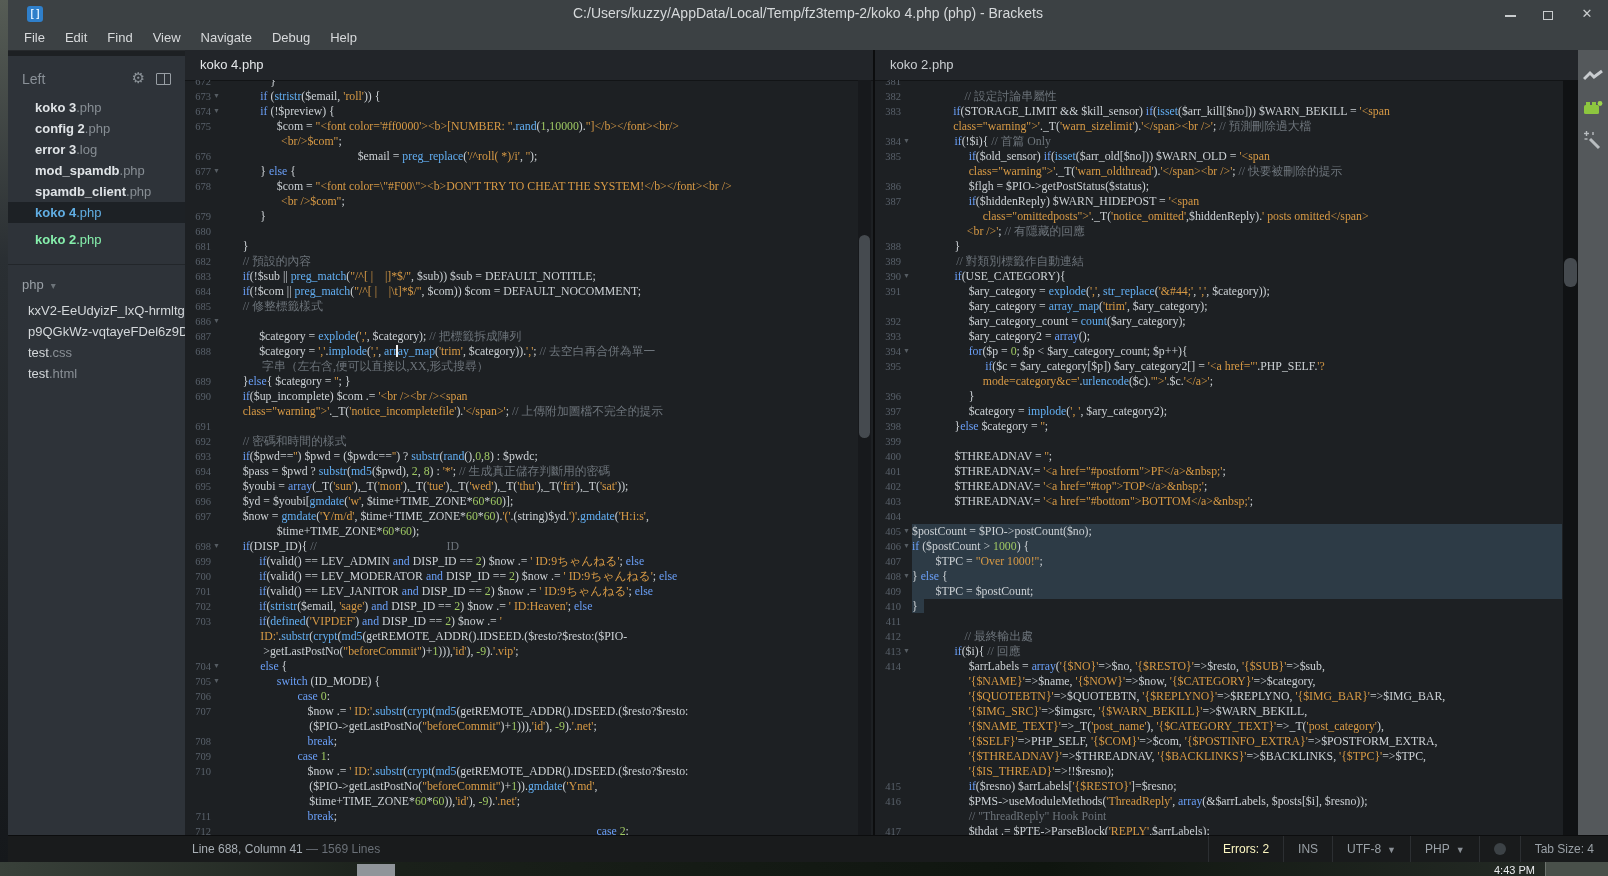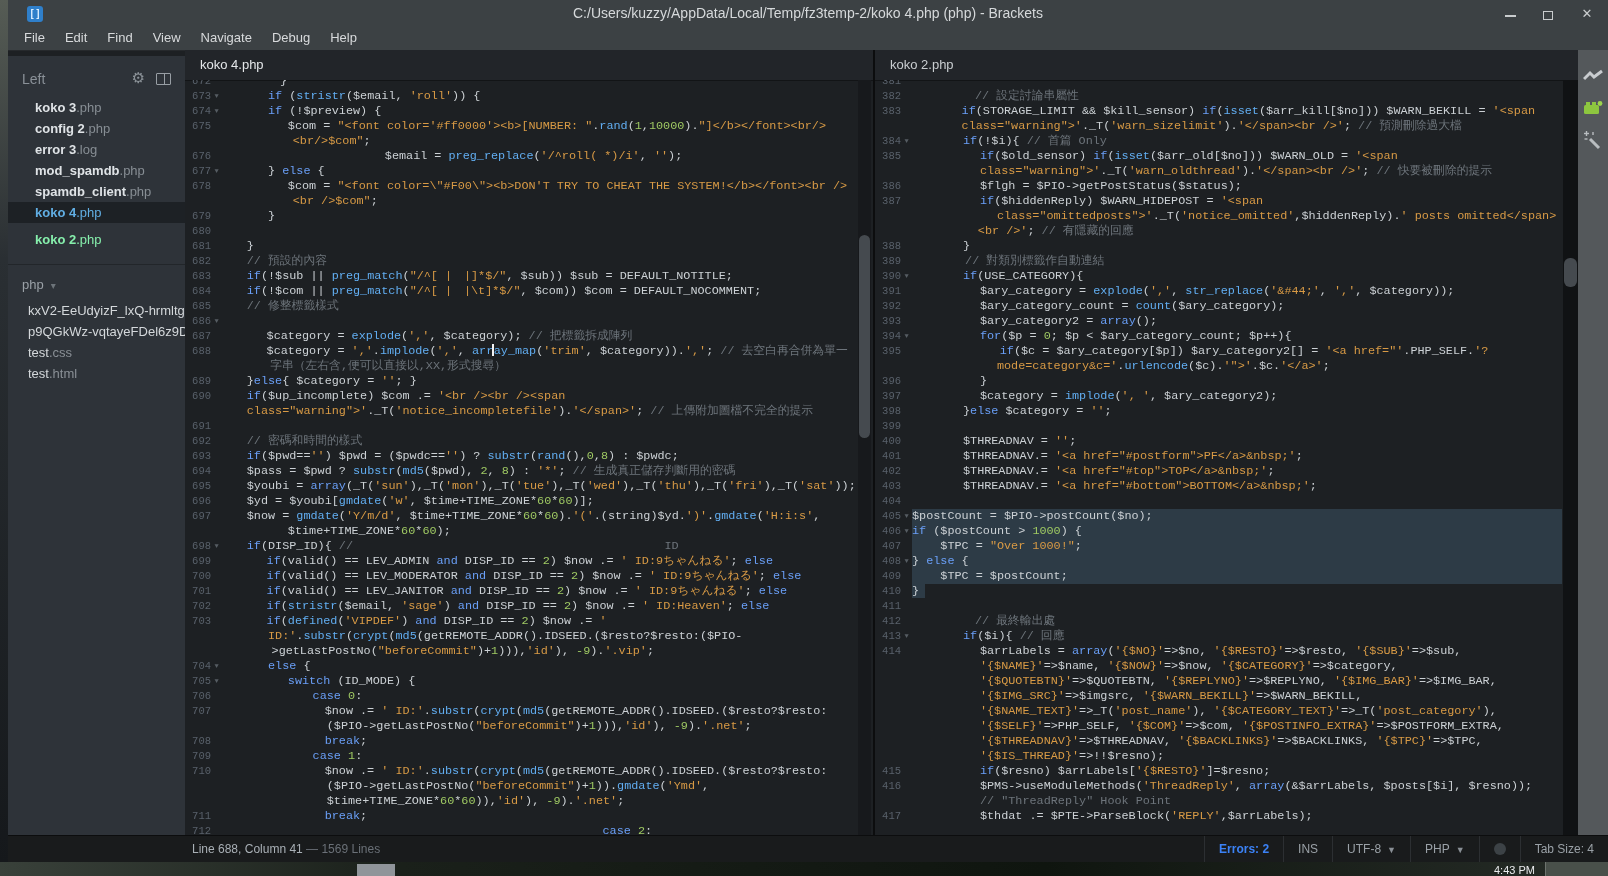--- a/index.html
+++ b/index.html
@@ -42,42 +42,42 @@
   .filelist.proj li{font-weight:400;color:#d4d8db;padding-left:20px;}
   .filelist.proj .fe{color:#8a9096;}
   
   .pane{position:absolute;top:0;bottom:0;background:#1d2023;}
   #pane0{left:177px;width:688px;}
   #pane1{left:867px;right:30px;}
   .pane-tab{height:30px;line-height:30px;background:#222529;border-bottom:1px solid #121416;color:#e4e7e9;font-size:13px;font-weight:500;padding-left:15px;}
   .pane-tab.inactive{color:#c9cdd0;}
   .divider{position:absolute;left:865px;top:0;bottom:0;width:2px;background:#0c0d0e;}
   .codewrap{position:absolute;left:0;right:16px;top:30px;bottom:0;overflow:hidden;}
-  .code{margin-top:-6px;font-family:Liberation Mono, monospace;font-size:11.8px;}
+  .code{margin-top:-6px;font-family:Liberation Serif, serif;font-size:11.8px;}
   .row{display:flex;height:15px;line-height:15px;}
   .gut{flex:0 0 26px;text-align:right;font-size:10.5px;color:#59616b;}
   .fold{flex:0 0 11px;text-align:center;font-size:7px;color:#565d63;line-height:15px;}
   .ct{flex:1 1 auto;white-space:pre;overflow:hidden;color:#ccd1d5;}
   .row.sel .ct{background:#2d3b46;}
   .row.selp .ct>span{background:#2d3b46;padding-right:6px;}
   .tp{color:#ccd1d5;} .tk{color:#6a9ff7;} .tf{color:#62aef2;} .ts{color:#d89a45;} .tn{color:#9fc963;} .tc{color:#6d747b;}
   .cursor{display:inline-block;width:1.5px;height:12px;background:#f2f2f2;vertical-align:-2px;margin-left:-1px;}
   .sbar{position:absolute;right:2px;top:30px;bottom:0;width:13px;background:#17191c;}
   #pane1 .sbar{right:0;width:15px;background:#101214;}
   .thumb{position:absolute;left:1px;right:1px;border-radius:6px;background:#454a4f;}
   
   .ext-strip{position:absolute;right:0;top:0;bottom:0;width:30px;background:#54585b;display:flex;flex-direction:column;align-items:center;padding-top:16px;gap:12px;box-sizing:border-box;}
   .ext-icon{width:22px;height:20px;display:flex;align-items:center;justify-content:center;}
   
   .statusbar{position:absolute;left:0;right:0;bottom:0;height:26px;background:#191b1c;border-top:1px solid #0c0d0e;display:flex;justify-content:space-between;font-size:12px;color:#9aa1a7;}
   .sb-left{padding-left:184px;line-height:26px;color:#a9b0b6;}
   .sb-left .dim{color:#6a7077;}
   .sb-right{display:flex;height:100%;}
   .sb-item{padding:0 14px;line-height:26px;border-left:1px solid #2c2f32;white-space:nowrap;}
-  .sb-item.errors{color:#3b82f6;font-weight:bold;}
+  .sb-item.errors{color:#fef9c3;}
   .caret2{font-size:9px;margin-left:6px;color:#8a9096;}
   .dot{width:12px;height:12px;border-radius:50%;background:#3c4246;display:inline-block;vertical-align:-2px;}
 </style>
 </head>
 <body>
 
 <div class="screen">
   <div class="window">
     <div class="chrome">
       <div class="app-icon">[]</div>
@@ -472,20 +472,25 @@
                 <span class="gut">390</span>
                 <span class="fold">▼</span>
                 <span class="ct" style="padding-left: 7.2ch;"><span class="tk">if</span><span class="tp">(USE_CATEGORY){</span></span>
               </div>
               <div class="row">
                 <span class="gut">391</span>
                 <span class="fold"></span>
                 <span class="ct" style="padding-left: 9.6ch;"><span class="tp">$ary_category = </span><span class="tf">explode</span><span class="tp">(</span><span class="ts">','</span><span class="tp">, </span><span class="tf">str_replace</span><span class="tp">(</span><span class="ts">'&amp;#44;'</span><span class="tp">, </span><span class="ts">','</span><span class="tp">, $category));</span></span>
               </div>
               <div class="row">
+                <span class="gut"></span>
+                <span class="fold"></span>
+                <span class="ct" style="padding-left: 9.6ch;"><span class="tp">$ary_category = </span><span class="tf">array_map</span><span class="tp">(</span><span class="ts">'trim'</span><span class="tp">, $ary_category);</span></span>
+              </div>
+              <div class="row">
                 <span class="gut">392</span>
                 <span class="fold"></span>
                 <span class="ct" style="padding-left: 9.6ch;"><span class="tp">$ary_category_count = </span><span class="tf">count</span><span class="tp">($ary_category);</span></span>
               </div>
               <div class="row">
                 <span class="gut">393</span>
                 <span class="fold"></span>
                 <span class="ct" style="padding-left: 9.6ch;"><span class="tp">$ary_category2 = </span><span class="tk">array</span><span class="tp">();</span></span>
               </div>
               <div class="row">

